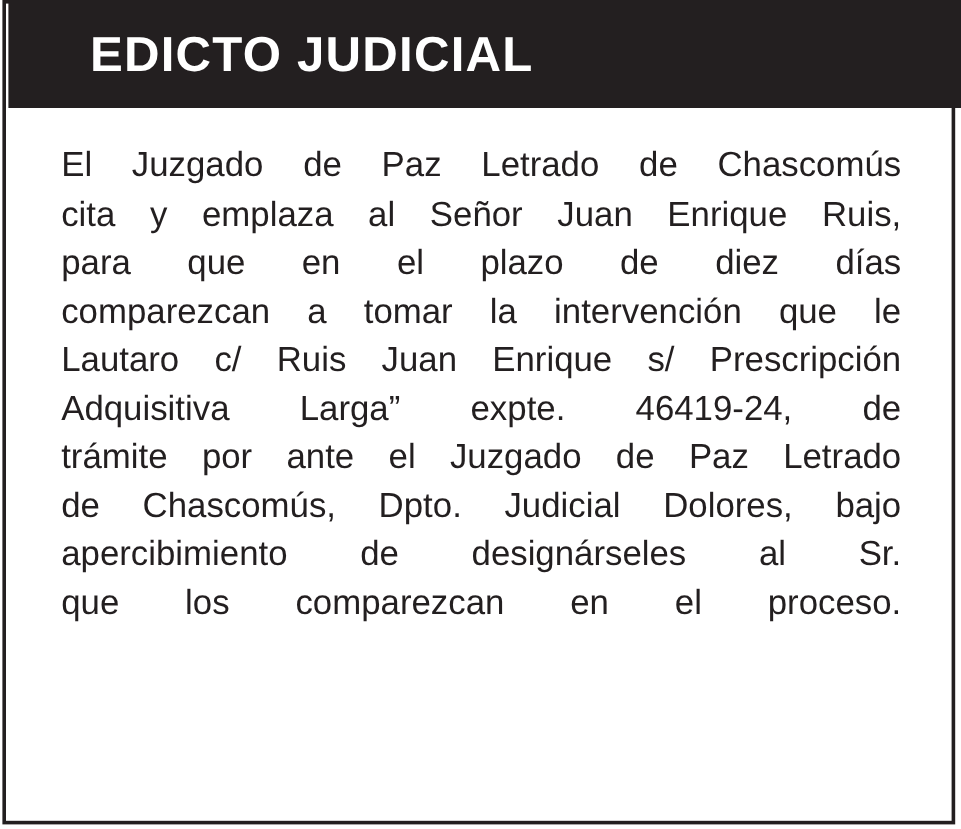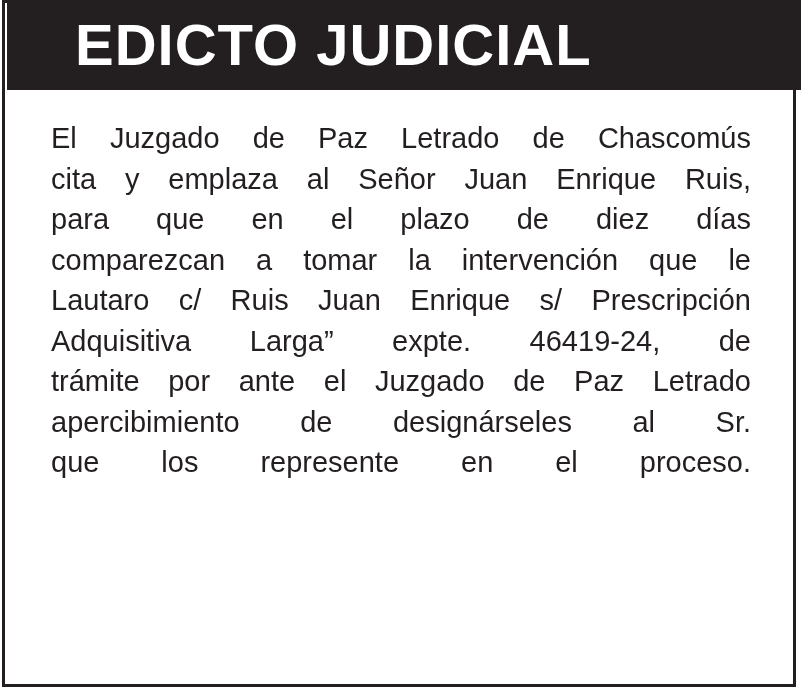--- a/index.html
+++ b/index.html
@@ -32,21 +32,21 @@
     left: 7px;
     top: 0;
     right: 0;
     height: 90px;
     background: #231f20;
     display: flex;
     align-items: center;
   }
   .header-title {
     color: #ffffff;
-    font-size: 58px;
+    font-size: 41px;
     font-weight: bold;
     letter-spacing: 1px;
     padding-left: 68px;
     white-space: nowrap;
     line-height: 1;
   }
   
   .notice-body {
     position: absolute;
     left: 51px;
@@ -76,17 +76,18 @@
   </div>
 
   <div class="notice-body">
     <div class="jline">El Juzgado de Paz Letrado de Chascomús</div>
     <div class="jline">cita y emplaza al Señor Juan Enrique Ruis,</div>
     <div class="jline">para que en el plazo de diez días</div>
     <div class="jline">comparezcan a tomar la intervención que le</div>
     <div class="jline">Lautaro c/ Ruis Juan Enrique s/ Prescripción</div>
     <div class="jline">Adquisitiva Larga” expte. 46419-24, de</div>
     <div class="jline">trámite por ante el Juzgado de Paz Letrado</div>
+    <div class="jline">de Chascomús, Dpto. Judicial Dolores, bajo</div>
     <div class="jline">apercibimiento de designárseles al Sr.</div>
-    <div class="jline">que los represente en el proceso.</div>
+    <div class="jline">que los comparezcan en el proceso.</div>
   </div>
 
 </div>
 
 </body></html>

